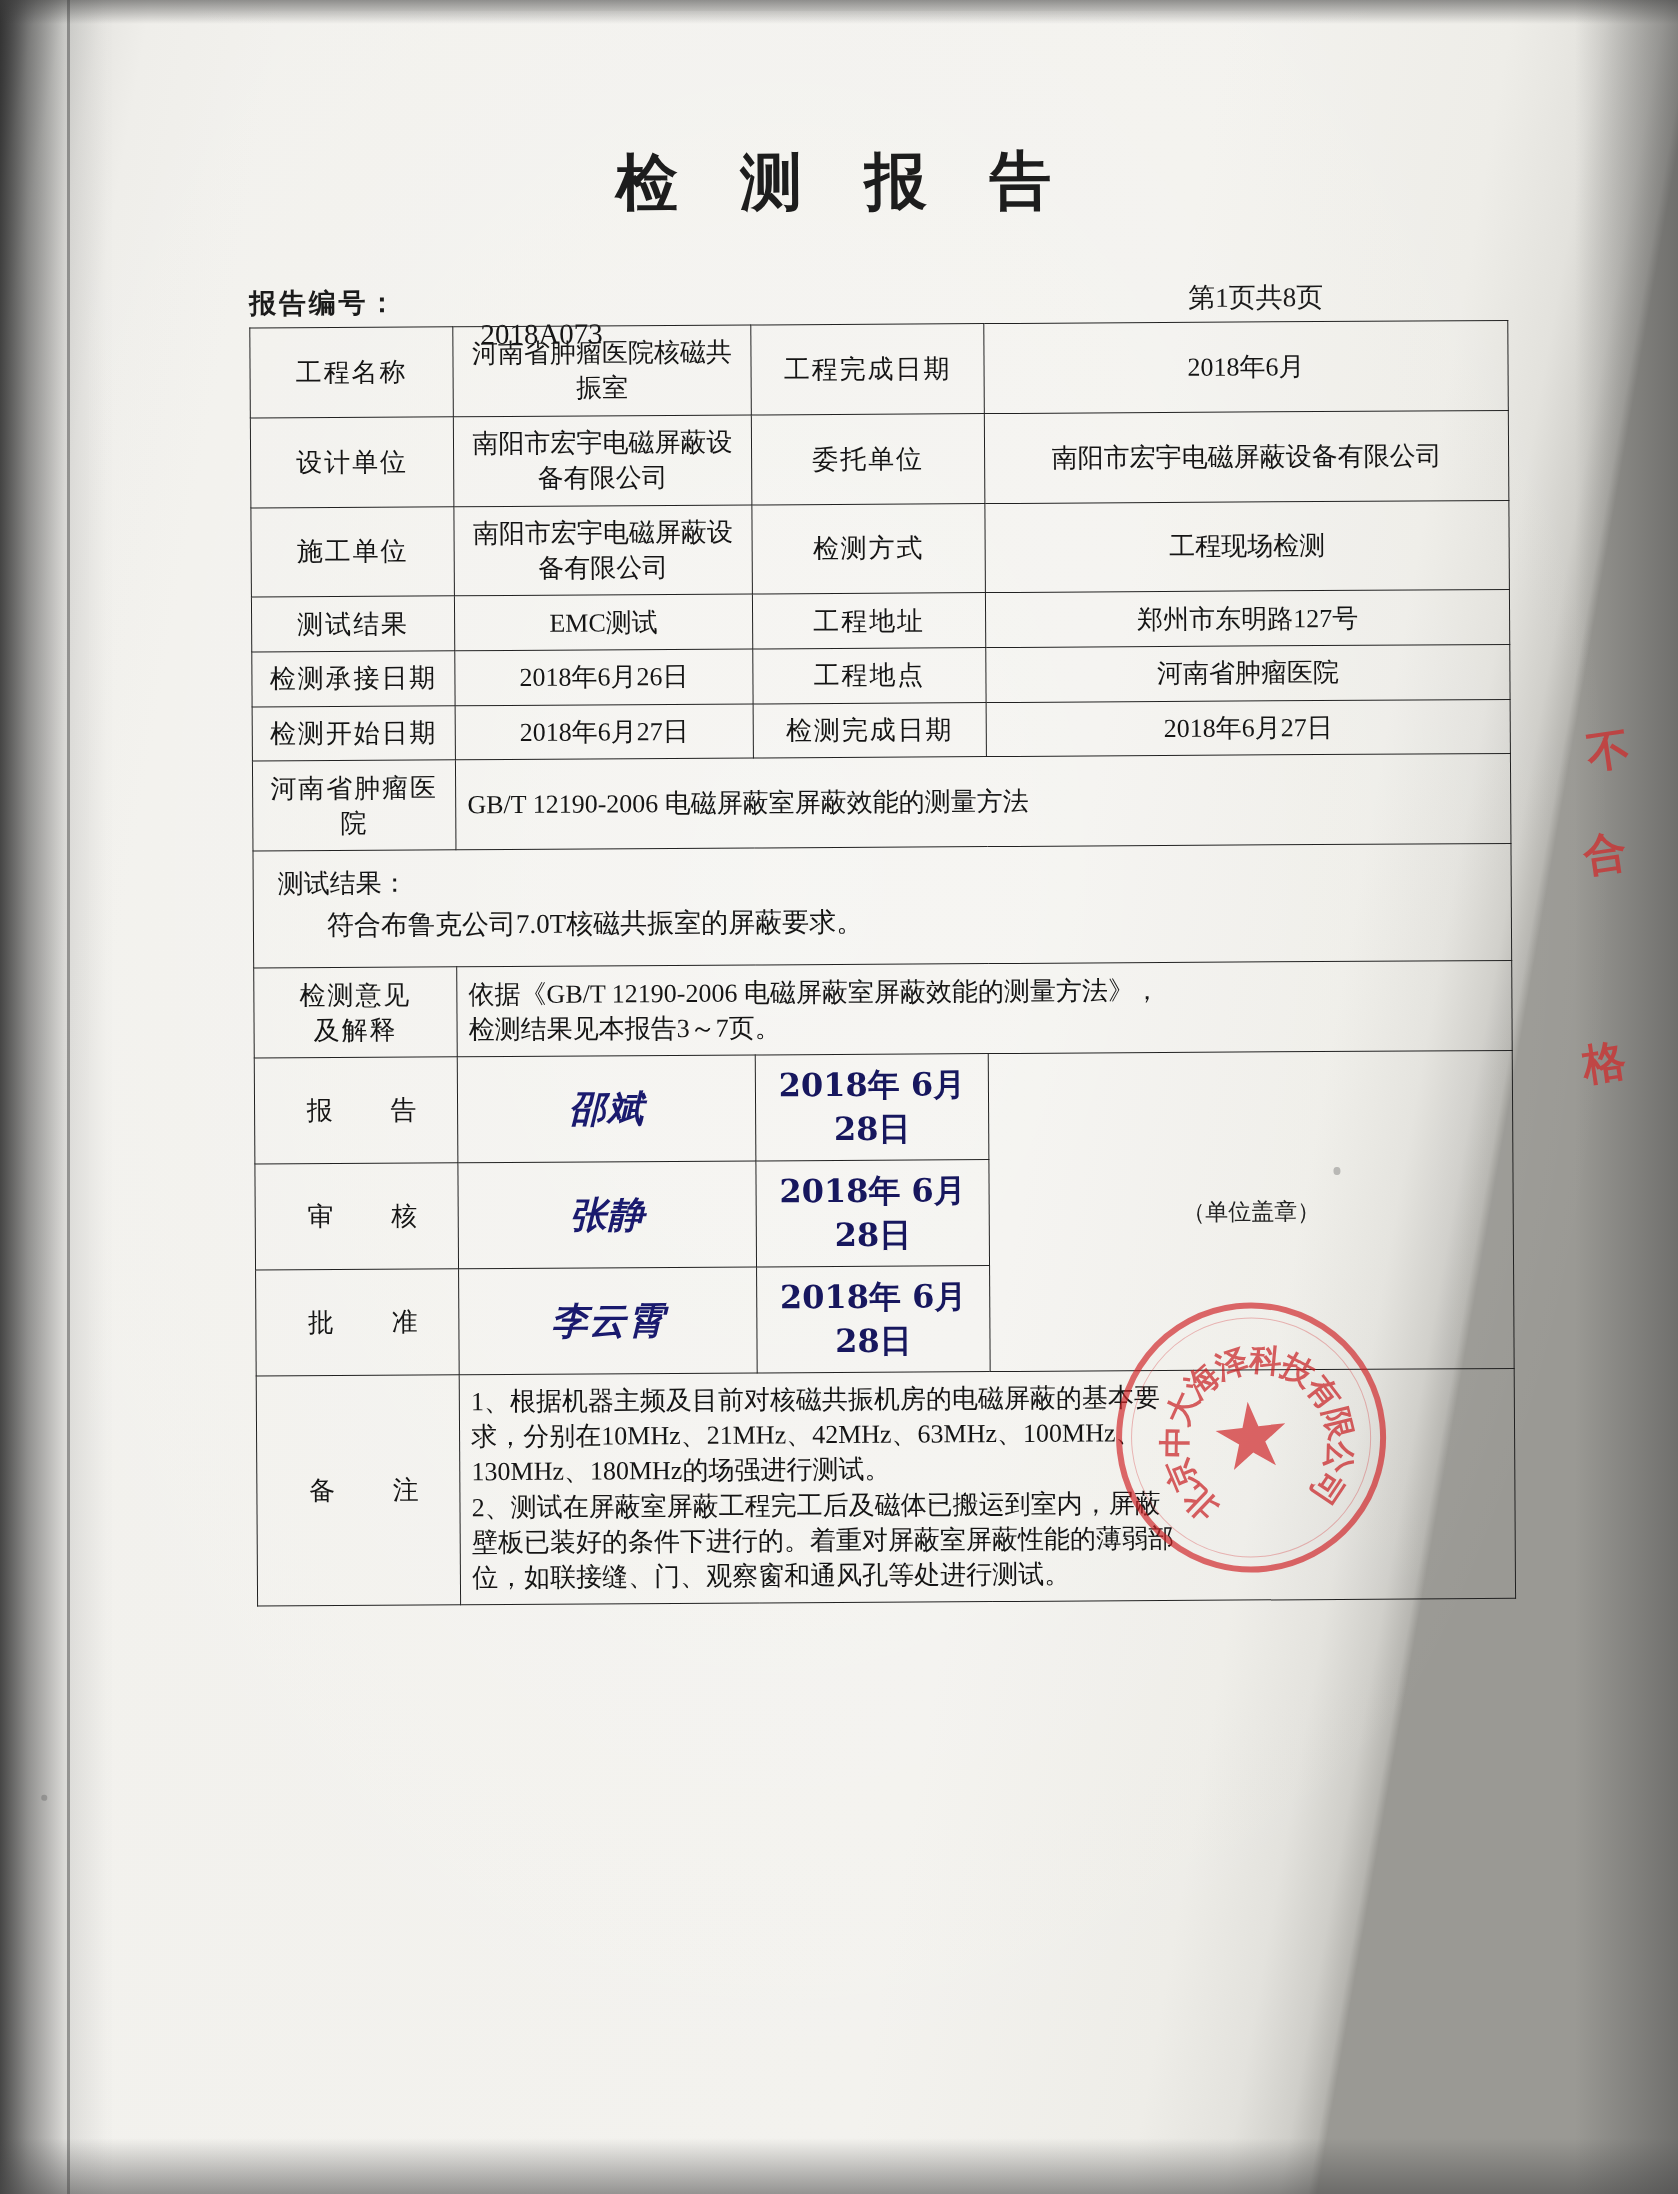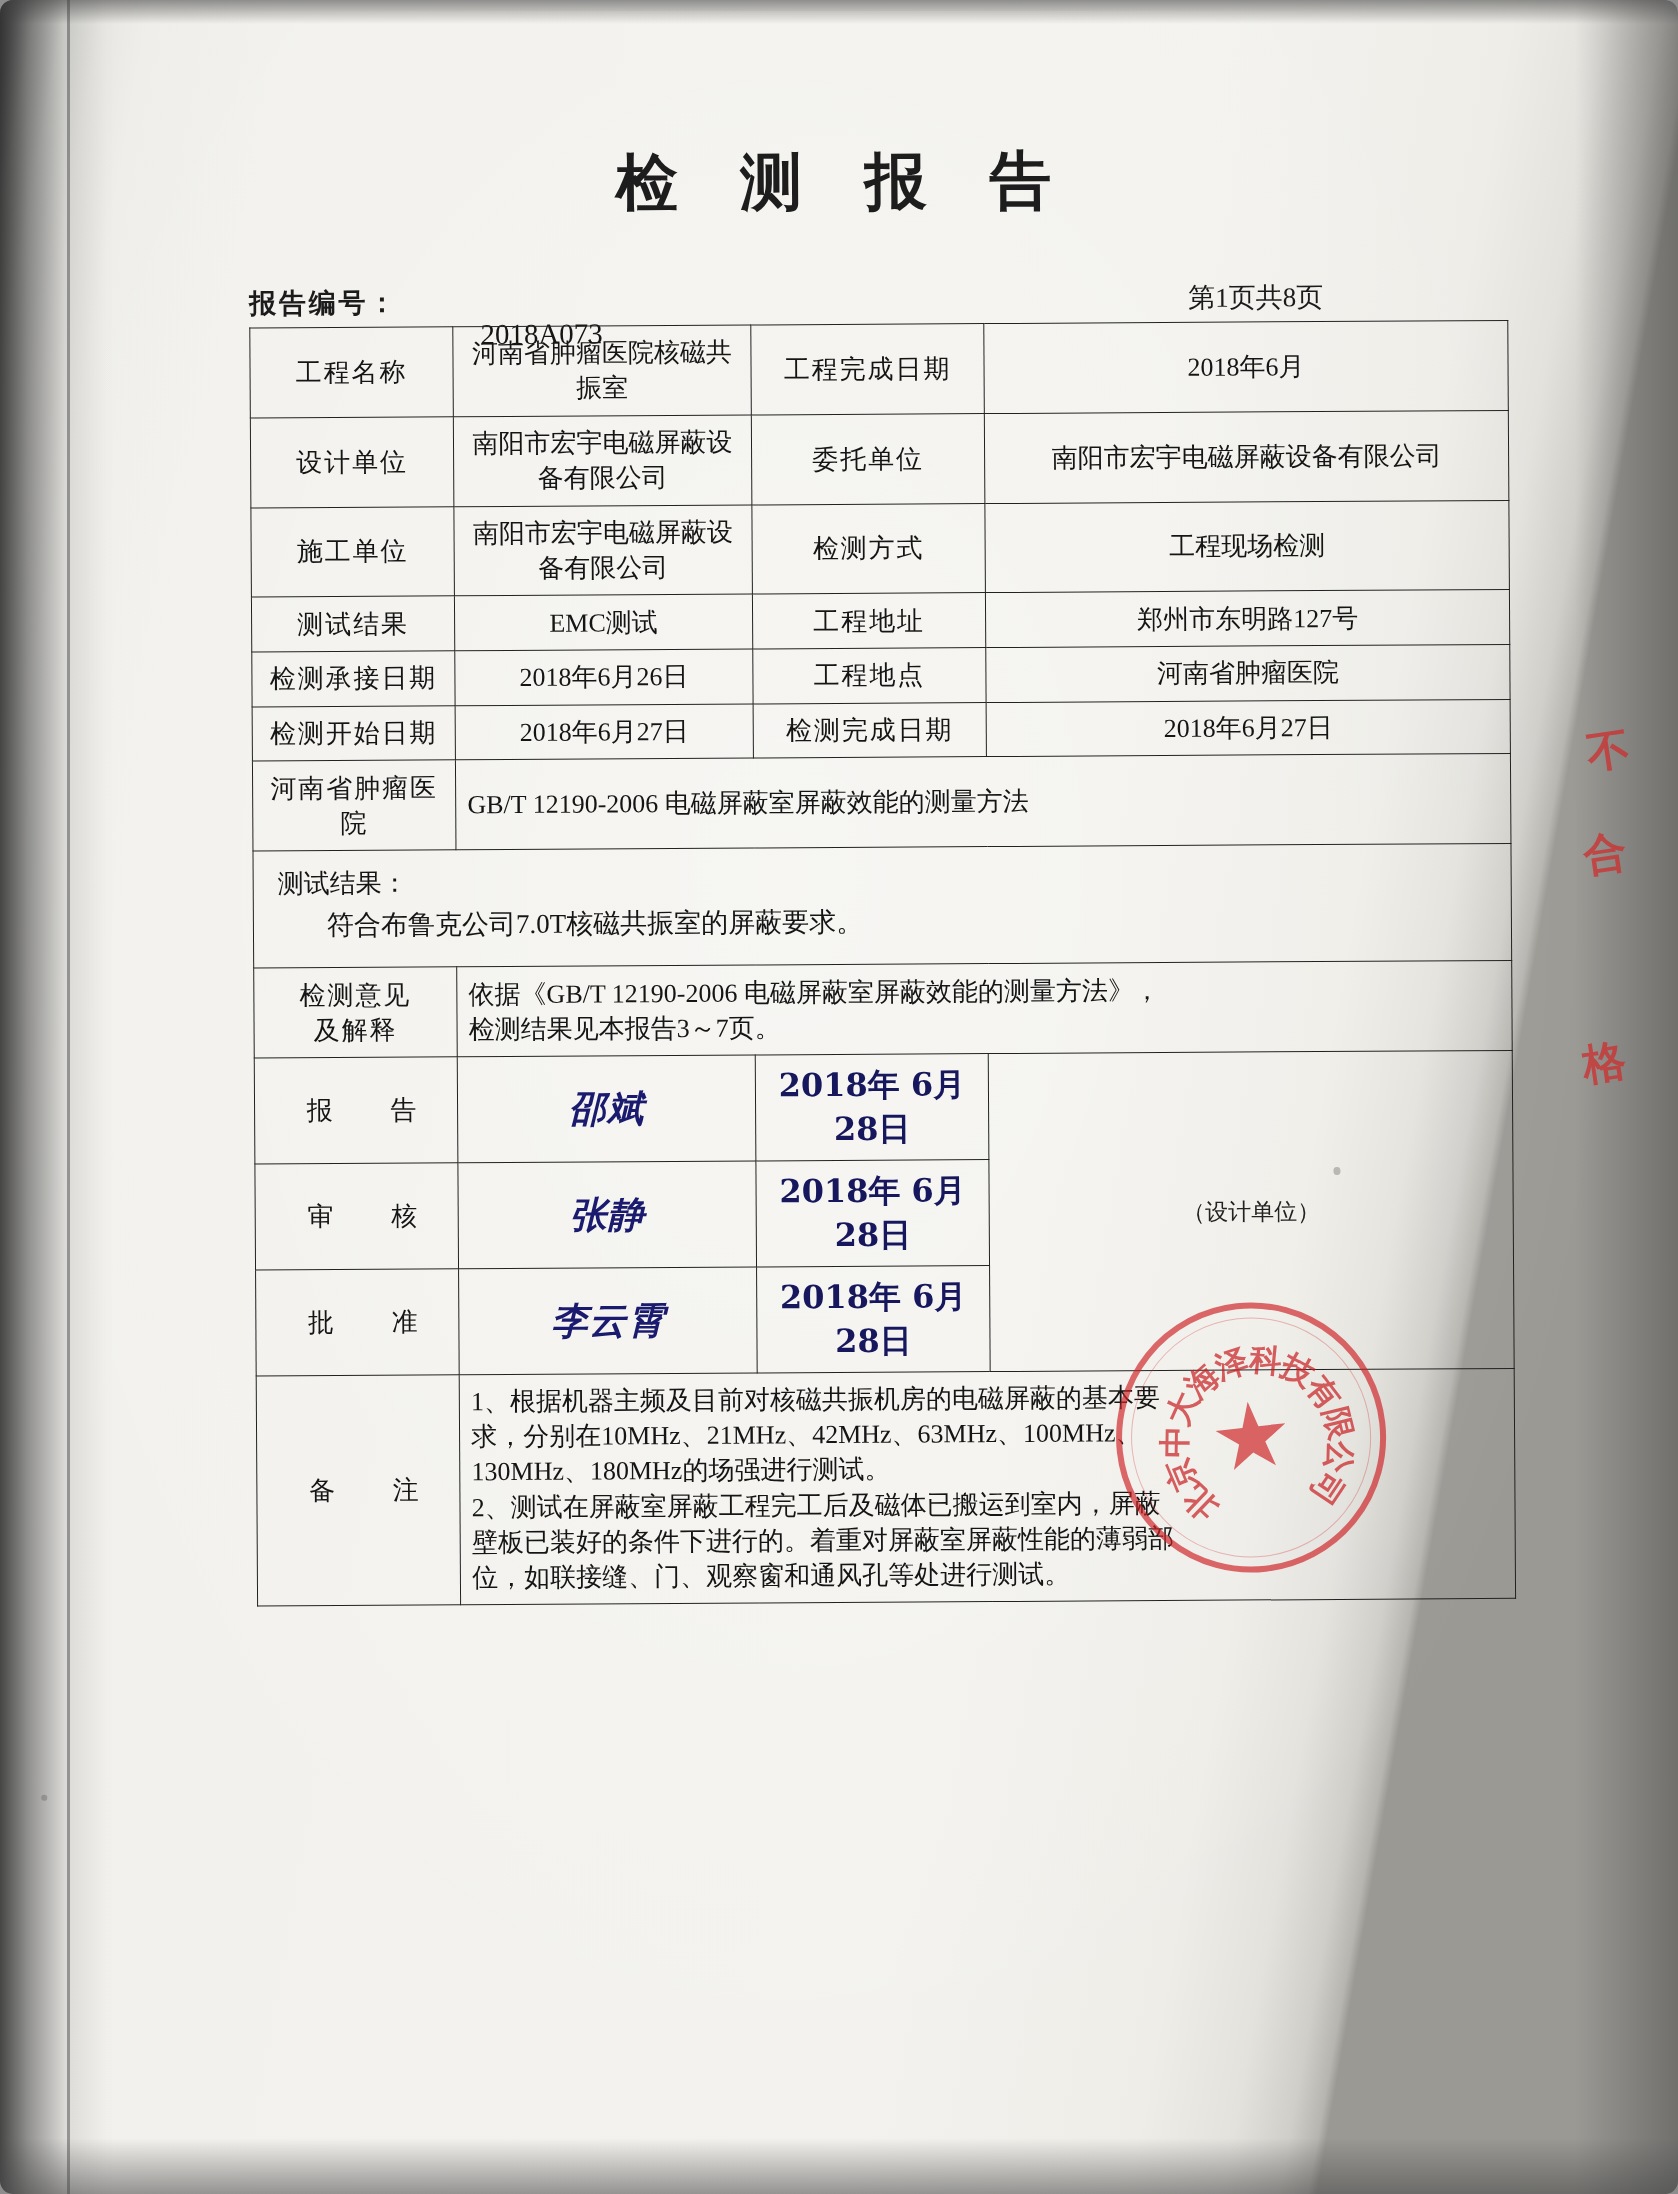--- a/index.html
+++ b/index.html
@@ -14,21 +14,20 @@
     font-family: "Liberation Serif", serif;
   }
 
   
   .scan {
     position: absolute;
     inset: 0;
     background:
       linear-gradient(100deg, #6f6f6f 0px, #8a8a8a 17px, #b9b9b6 37px, #d8d8d4 65px, #e7e6e2 103px, #efeeea 149px, #f2f1ed 280px, #f3f2ee 1212px, #eeede8 1492px, #e3e2dd 1585px, #cfcec9 1641px, #b6b5b0 1669px, #9a9994 1678px);
     overflow: hidden;
-    border-radius: 13px;
   }
   
   .binding {
     position: absolute;
     left: 0; top: 0;
     width: 112px; height: 100%;
     background: linear-gradient(90deg, rgba(40,40,40,0.85) 0px, rgba(80,80,80,0.6) 28px, rgba(150,150,150,0.25) 65px, rgba(200,200,200,0.04) 107px);
   }
   .binding-edge {
     position: absolute;
@@ -334,21 +333,21 @@
         </tr>
         <tr>
           <td class="lbl sig-cell spaced4">报　　告</td>
           <td class="val sig-cell">
             <span class="sig-hand">邵斌</span>
           </td>
           <td class="val sig-cell">
             <span class="date-hand">2018年 6月28日</span>
           </td>
           <td class="stamp-cell" rowspan="3">
-            <span class="stamp-note">（设计单位）</span>
+            <span class="stamp-note">（单位盖章）</span>
           </td>
         </tr>
         <tr>
           <td class="lbl sig-cell spaced4">审　　核</td>
           <td class="val sig-cell">
             <span class="sig-hand">张静</span>
           </td>
           <td class="val sig-cell">
             <span class="date-hand">2018年 6月28日</span>
           </td>

